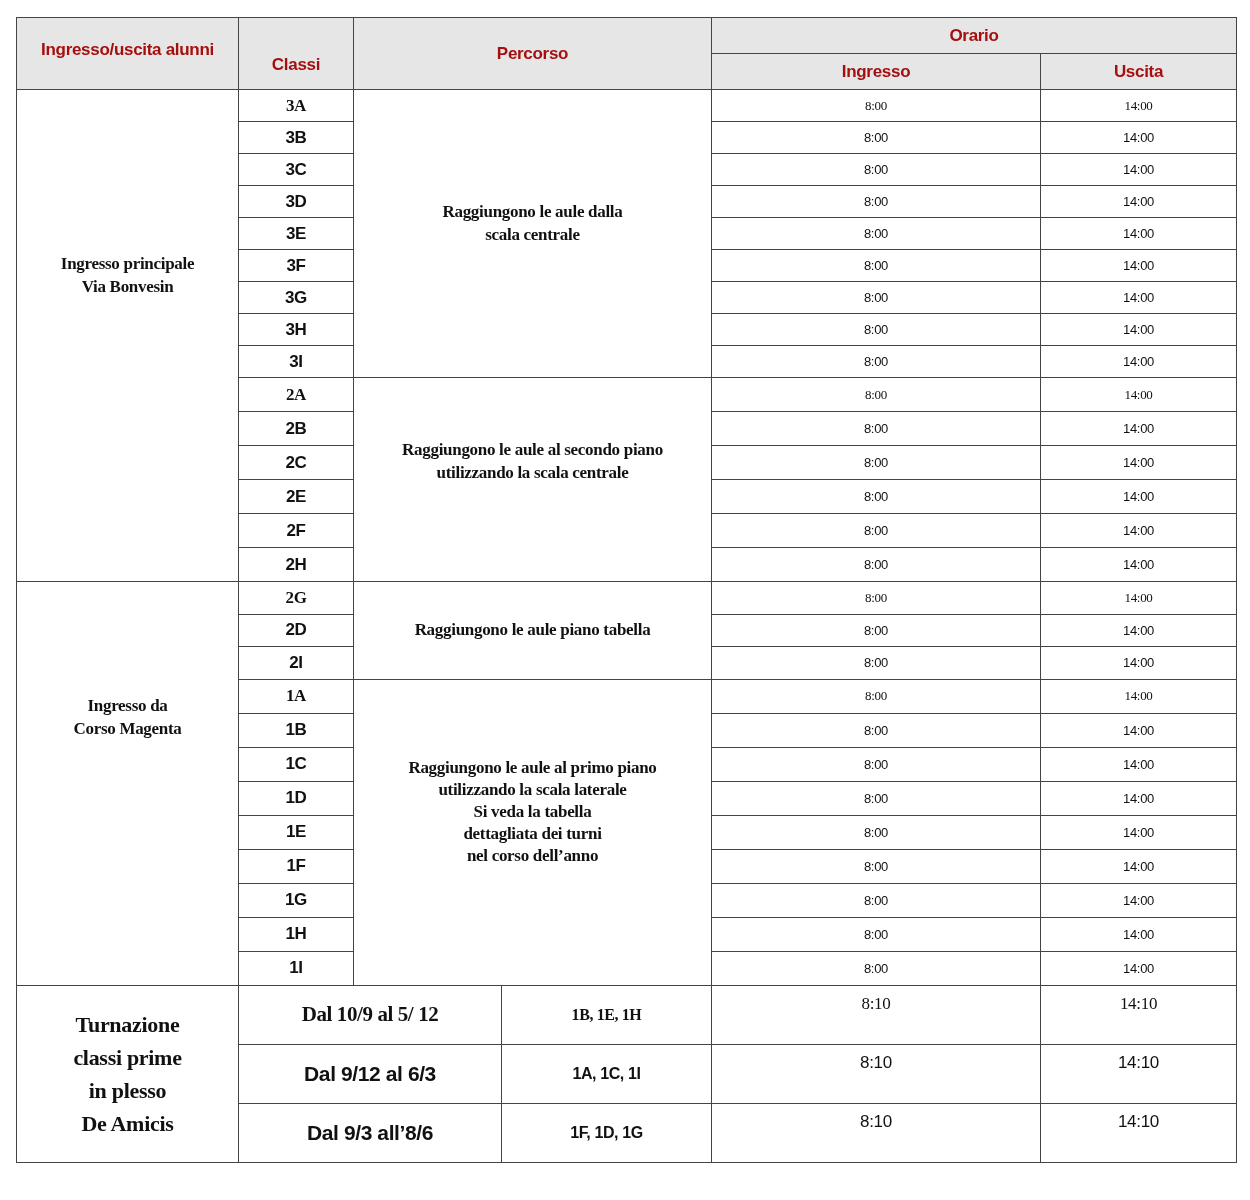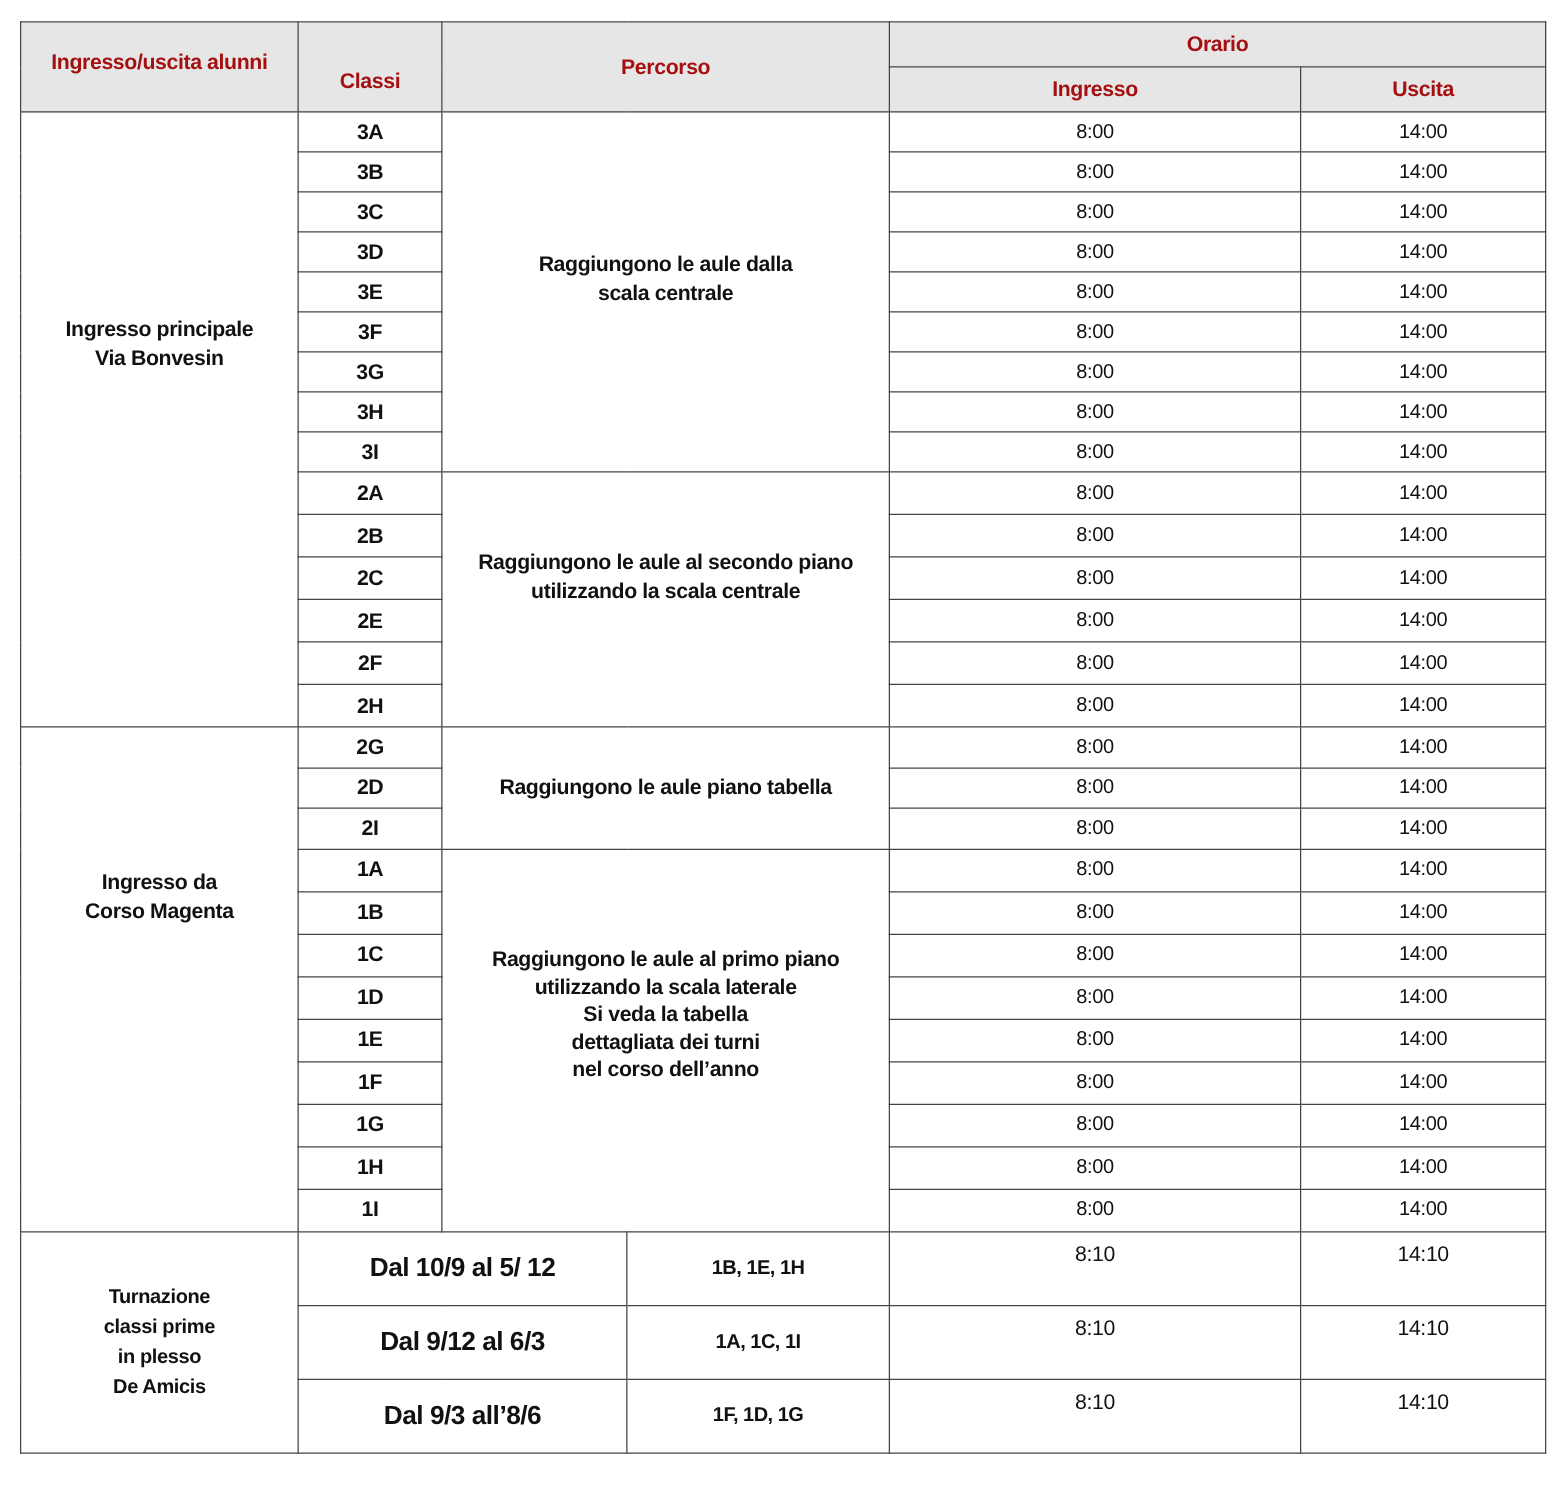--- a/index.html
+++ b/index.html
@@ -7,30 +7,30 @@
          font-family: "Liberation Sans", sans-serif; color: #111; }
   #sched { position: absolute; left: 16px; top: 17px; width: 1220px;
            border-collapse: collapse; table-layout: fixed; }
   #sched td, #sched th { border: 1.5px solid #444; padding: 0; text-align: center;
            vertical-align: middle; }
   #sched th { background: #e6e6e6; color: #a50f0f; font-weight: bold; font-size: 17px;
               letter-spacing: -0.3px; }
   .h1 { height: 36px; }
   .h2 { height: 36px; }
   .cls { font-weight: bold; font-size: 17px; letter-spacing: -0.4px; }
-  .time { font-size: 16px; letter-spacing: -0.3px; }
+  .time { font-size: 13px; letter-spacing: -0.3px; }
   .entr { font-weight: bold; font-size: 17px; letter-spacing: -0.3px; line-height: 1.35; margin-left: 24px; }
   .route { font-weight: bold; font-size: 17px; letter-spacing: -0.3px; line-height: 1.3; margin-top: 12px; }
   tr.g3 td { height: 31px; }
   tr.g2 td { height: 33px; }
   tr.gr td { height: 31.5px; }
   tr.g1 td { height: 33px; }
   tr.tr td { height: 50px; }
-  tr.top td { border-top: 4px double #444; }
-  .turn-title { font-weight: bold; font-size: 16px; line-height: 1.5; letter-spacing: -0.3px; }
+  tr.top td { border-top: 4px double #444; font-family: Liberation Serif, serif; }
+  .turn-title { font-weight: bold; font-size: 22px; line-height: 1.5; letter-spacing: -0.3px; }
   .period { font-weight: bold; font-size: 21px; letter-spacing: -0.4px; }
   .tclasses { font-weight: bold; font-size: 16px; letter-spacing: -0.4px; }
   .ttime { font-size: 17px; vertical-align: top !important; padding-top: 8px !important; }
   .entr-shift { display: inline-block; }
 </style>
 </head>
 <body>
 
 <table id="sched">
   <colgroup>

